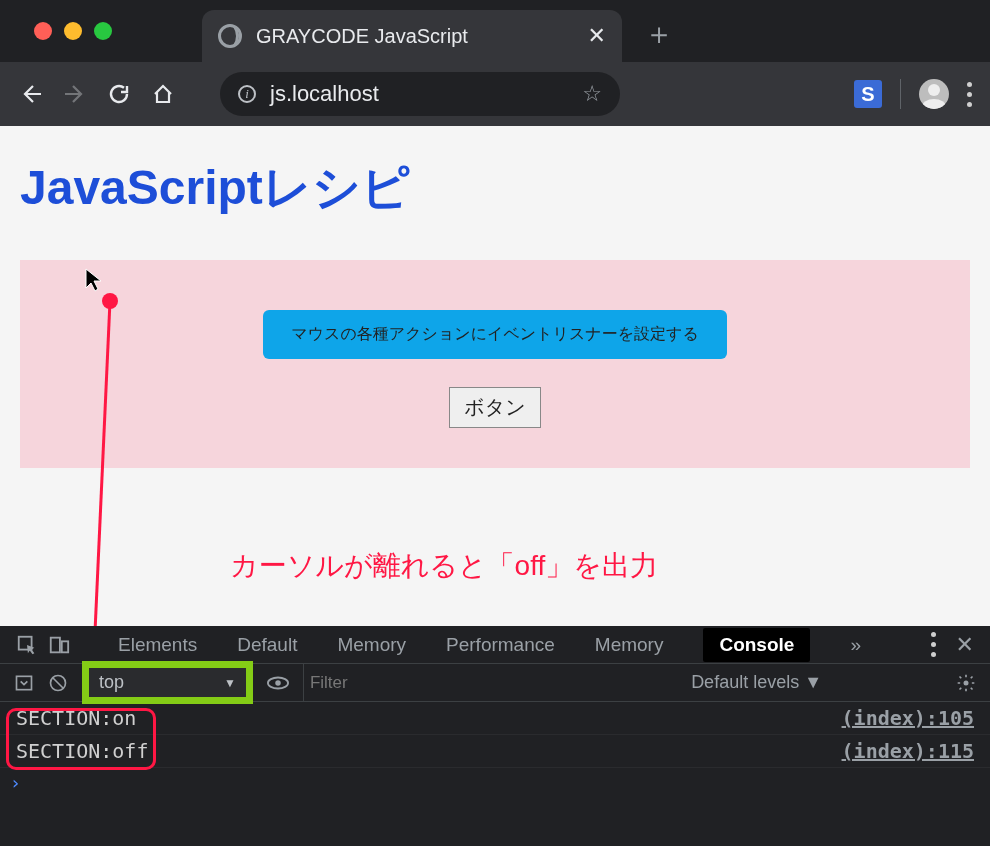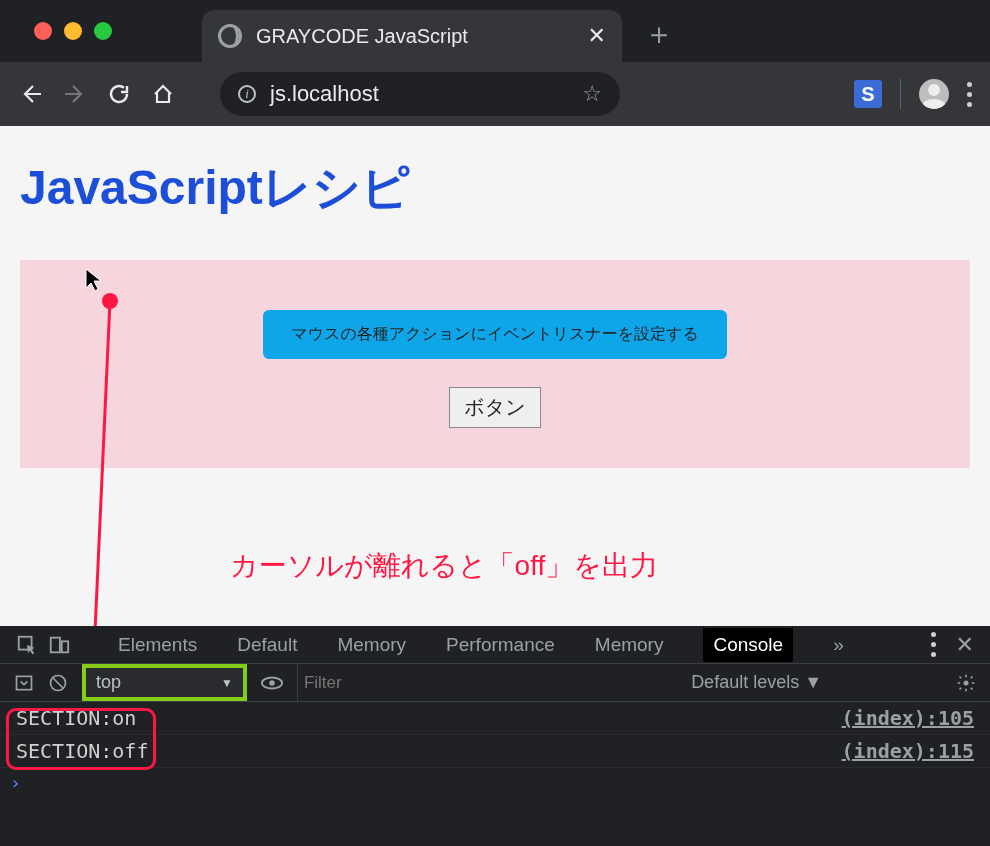--- a/index.html
+++ b/index.html
@@ -70,28 +70,28 @@
   .overlay-svg { position: absolute; left: 0; top: 0; pointer-events: none; }
   
   .devtools { background: #202124; color: #bdc1c6; font-family: Menlo, Consolas, monospace; height: 220px; }
   .dt-tabs {
     height: 38px; display: flex; align-items: center; gap: 40px; padding: 0 16px;
     border-bottom: 1px solid #3c4043; font-family: -apple-system, Arial, sans-serif; font-size: 19px;
     color: #9aa0a6;
   }
   .dt-tabs .grp { display: flex; gap: 10px; align-items: center; margin-right: 8px;}
   .dt-tabs .tabitem { cursor: default; }
-  .dt-tabs .tabitem.active { color: #fff; background: #000; padding: 6px 10px; border-radius: 2px; }
+  .dt-tabs .tabitem.active { color: #fff; background: #000; padding: 6px 16px; border-radius: 2px; font-weight: bold; }
   .dt-tabs .chev { color: #9aa0a6; }
   .dt-tabs .right { margin-left: auto; display: flex; gap: 20px; align-items: center;}
   .dt-sub {
     height: 38px; display: flex; align-items: center; gap: 14px; padding: 0 14px;
     border-bottom: 1px solid #3c4043; font-family: -apple-system, Arial, sans-serif; font-size: 18px;
   }
-  .dt-sub .ctx { background: #2a2b2e; padding: 4px 10px; border: 4px solid #84cc16; display: flex; align-items: center; gap: 100px;}
+  .dt-sub .ctx { background: #2a2b2e; padding: 4px 10px; border: 7px solid #84cc16; display: flex; align-items: center; gap: 100px;}
   .dt-sub .filter { flex: 1; background: transparent; border: none; color: #888; font-size: 17px; padding: 4px 6px; border-left: 1px solid #3c4043; height: 100%; display: flex; align-items: center;}
   .dt-sub .lvls { color: #9aa0a6; padding-right: 120px;}
   .dt-log { font-size: 20px; }
   .dt-row { display: flex; padding: 4px 16px; border-bottom: 1px solid #2a2b2e; gap: 34px; }
   .dt-row .msg { color: #d0d0d0; }
   .dt-row .src { margin-left: auto; color: #9aa0a6; text-decoration: underline; font-weight: bold; }
   .dt-prompt { color: #4f8bff; padding: 4px 10px; font-size: 18px;}
   .highlight-box {
     position: absolute; border: 3px solid #ff1744; border-radius: 10px;
   }

